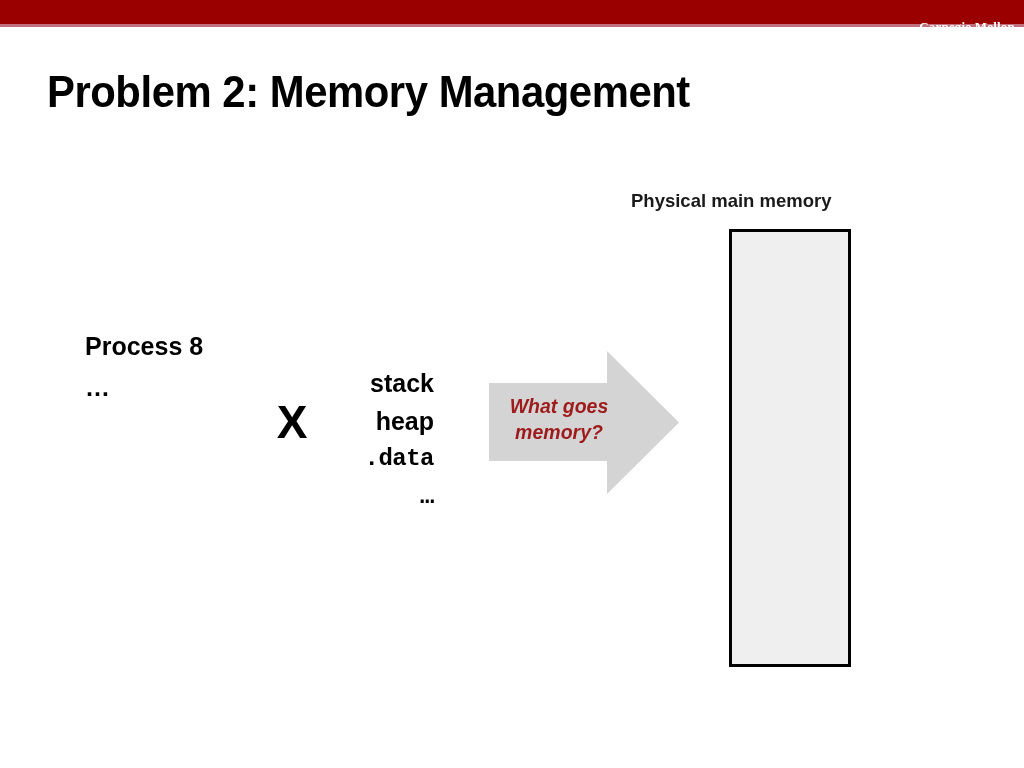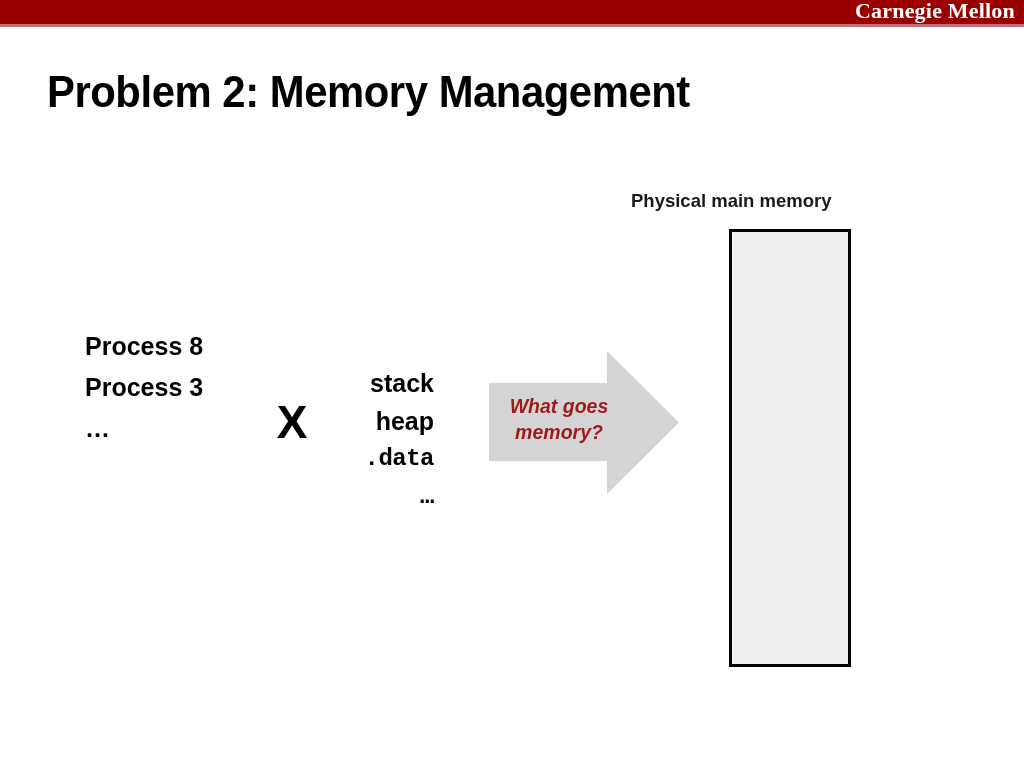--- a/index.html
+++ b/index.html
@@ -39,24 +39,24 @@
     position: absolute;
     left: 0;
     top: 24px;
     width: 1024px;
     height: 3px;
     background: #c0707c;
   }
   #brand-text {
     position: absolute;
     right: 9px;
-    top: 0;
+    top: 16px;
     font-family: "Liberation Serif", "DejaVu Serif", serif;
     font-weight: bold;
-    font-size: 22px;
+    font-size: 13px;
     line-height: 22px;
     color: #ffffff;
     letter-spacing: 0.2px;
     white-space: nowrap;
   }
 
   
   #slide-title {
     position: absolute;
     left: 47px;
@@ -190,21 +190,20 @@
 <div id="slide">
 
   <div id="header-band" style="background: rgb(154, 0, 0);"></div>
   <div id="header-underline" style="background: rgb(192, 112, 124);"></div>
   <div id="brand-text" style="color: rgb(255, 255, 255);">Carnegie Mellon</div>
 
   <div id="slide-title" style="color: rgb(0, 0, 0);">Problem 2: Memory Management</div>
 
   <div id="process-list">
     <div class="process-item">Process 8</div>
-    <div class="process-item">Process 3</div>
     <div class="process-item">…</div>
   </div>
 
   <div id="times-symbol">X</div>
 
   <div id="segment-list">
     <div class="segment-item">stack</div>
     <div class="segment-item">heap</div>
     <div class="segment-item mono">.data</div>
     <div class="segment-item mono">…</div>

